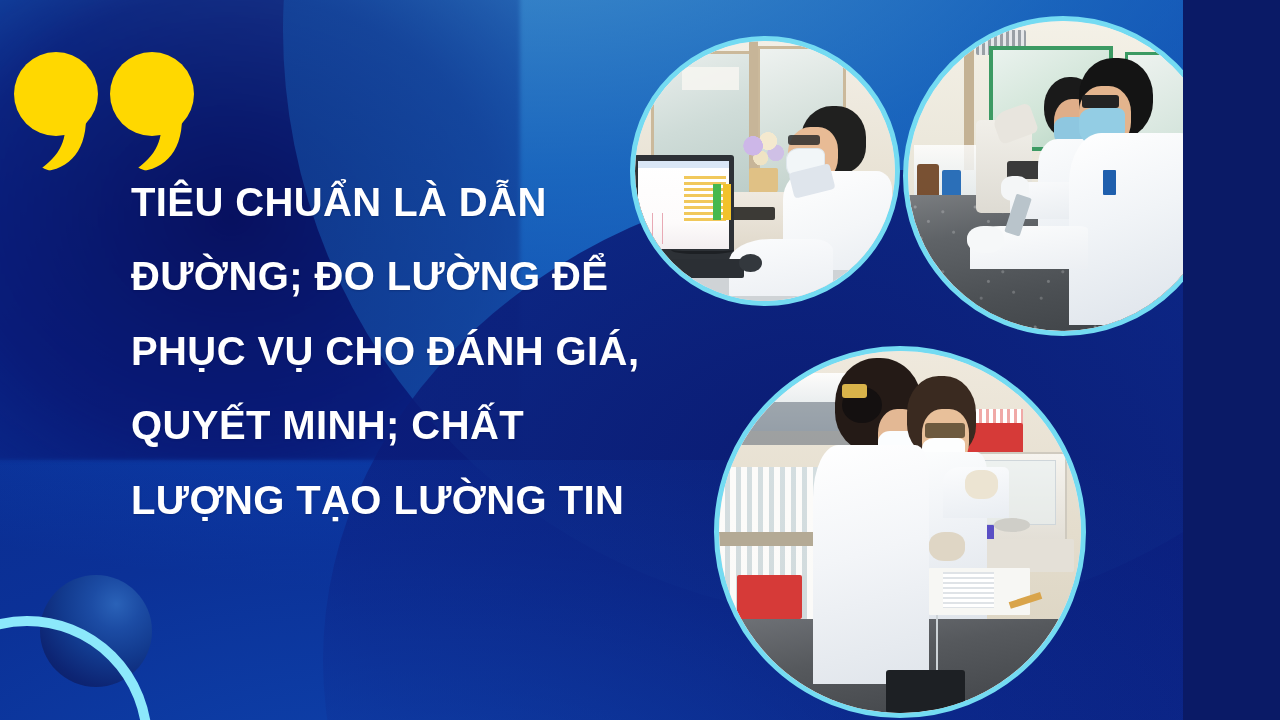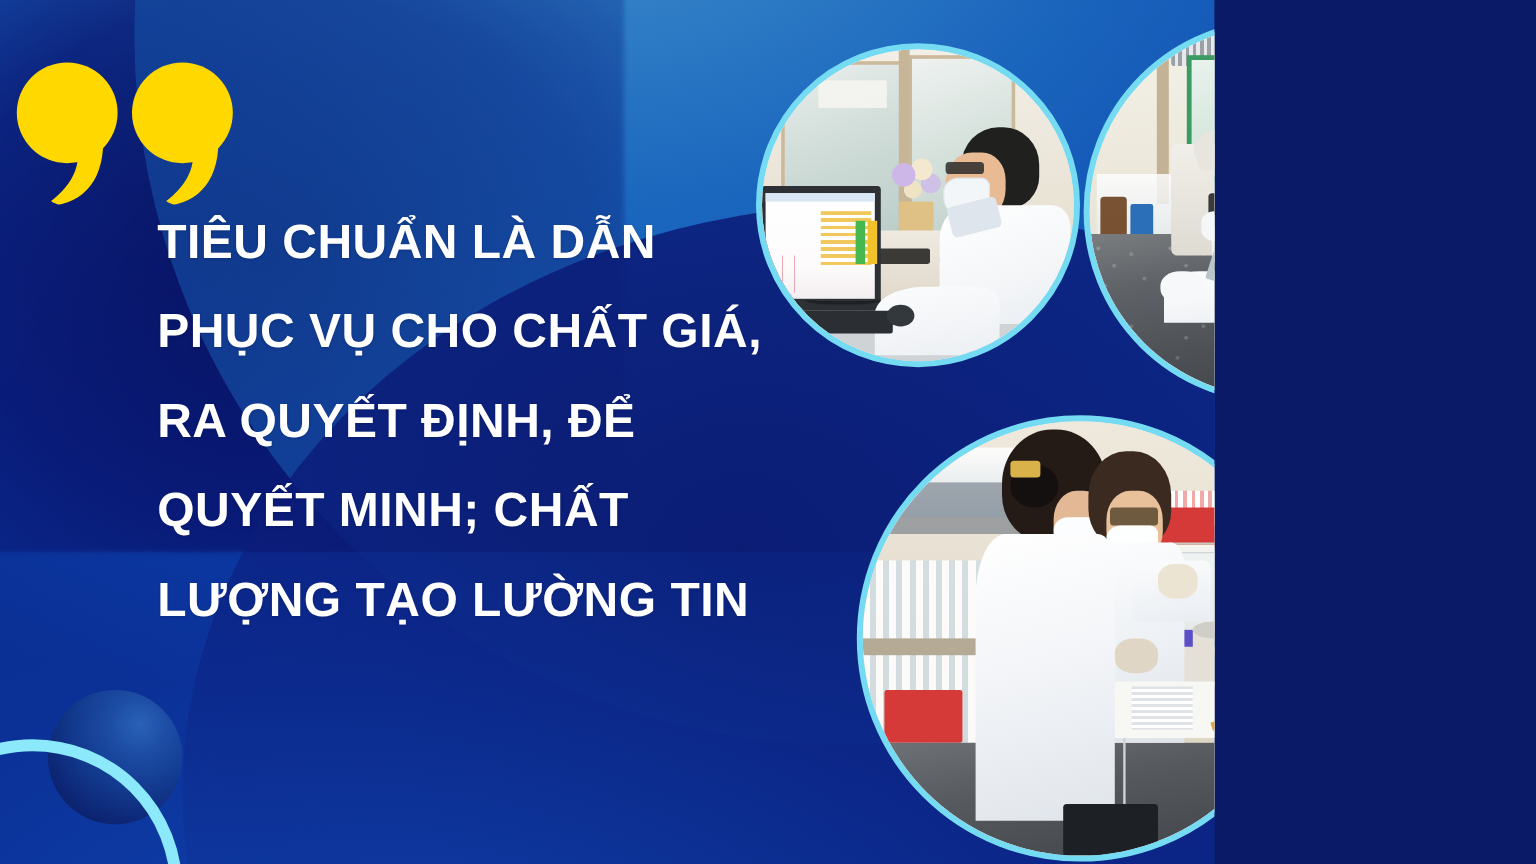--- a/index.html
+++ b/index.html
@@ -6,21 +6,21 @@
   * { margin:0; padding:0; box-sizing:border-box; }
   html, body {
     width:1280px; height:720px;
     overflow:hidden;
     background:#0a1a66;
     font-family:"Liberation Sans", sans-serif;
   }
 
   #stage {
     position:relative;
-    width:1012px; height:720px;
+    width:1183px; height:720px;
     overflow:hidden;
   }
 
   
   .bg-base {
     position:absolute; inset:0;
     background:
       radial-gradient(120% 95% at 46% -12%, #6ec0e8 0%, #4fa6dd 14%, #1d6fc9 38%, #0f4fba 56%, #0b3ba6 72%, #0a2a8c 100%),
       linear-gradient(125deg, #0b1466 0%, #0d2a90 30%, #0f50bd 62%, #0d54c4 100%);
     background-blend-mode: normal, multiply;
@@ -297,22 +297,22 @@
       <span class="tail"></span>
     </div>
     <div class="qmark q2">
       <span class="ball"></span>
       <span class="tail"></span>
     </div>
   </div>
 
   <div class="quote-text">
     <span class="quote-line">TIÊU CHUẨN LÀ DẪN</span>
-    <span class="quote-line">PHỤC VỤ CHO CHẤT GIÁ,</span>
-    <span class="quote-line">RA QUYẾT ĐỊNH, ĐỂ</span>
+    <span class="quote-line">ĐƯỜNG; ĐO LƯỜNG ĐỂ</span>
+    <span class="quote-line">PHỤC VỤ CHO ĐÁNH GIÁ,</span>
     <span class="quote-line">QUYẾT MINH; CHẤT</span>
     <span class="quote-line">LƯỢNG TẠO LƯỜNG TIN</span>
   </div>
 
   <div class="photo ph1">
     <div class="inner">
       <span class="sc s1-wall"></span>
       <span class="sc s1-glassA"></span>
       <span class="sc s1-glassB"></span>
       <span class="sc s1-mullion"></span>

